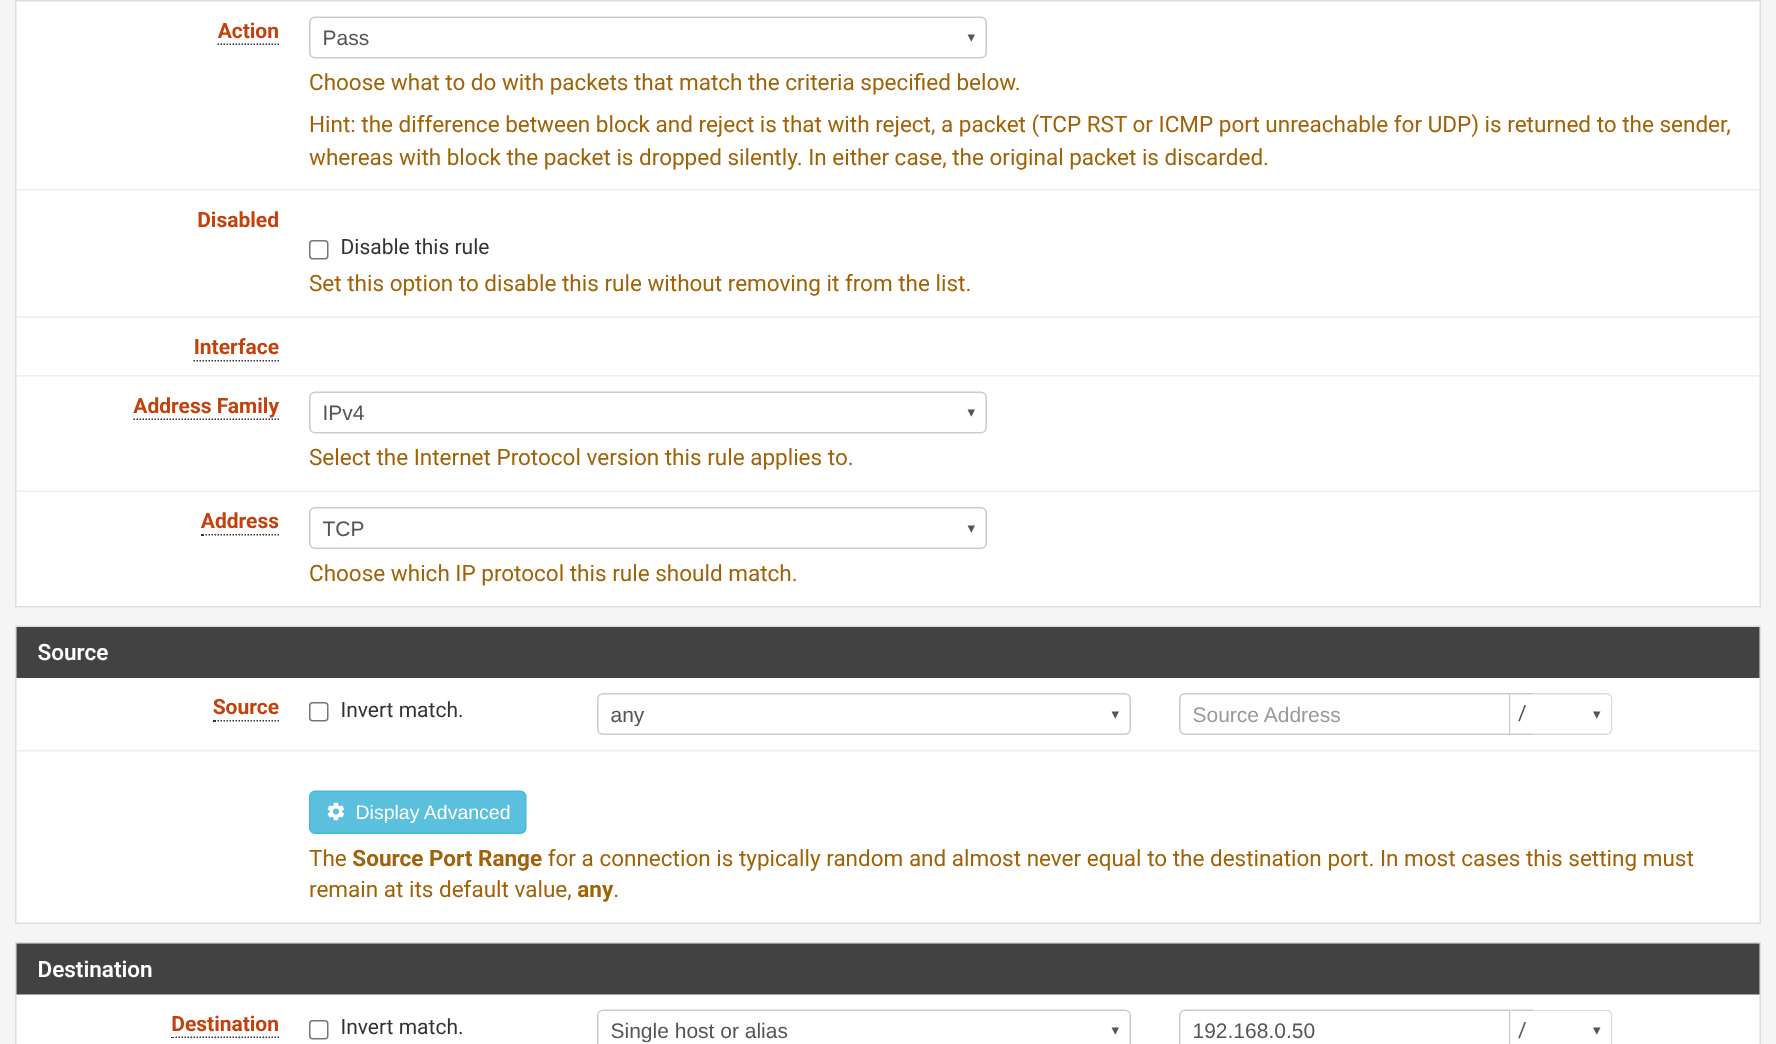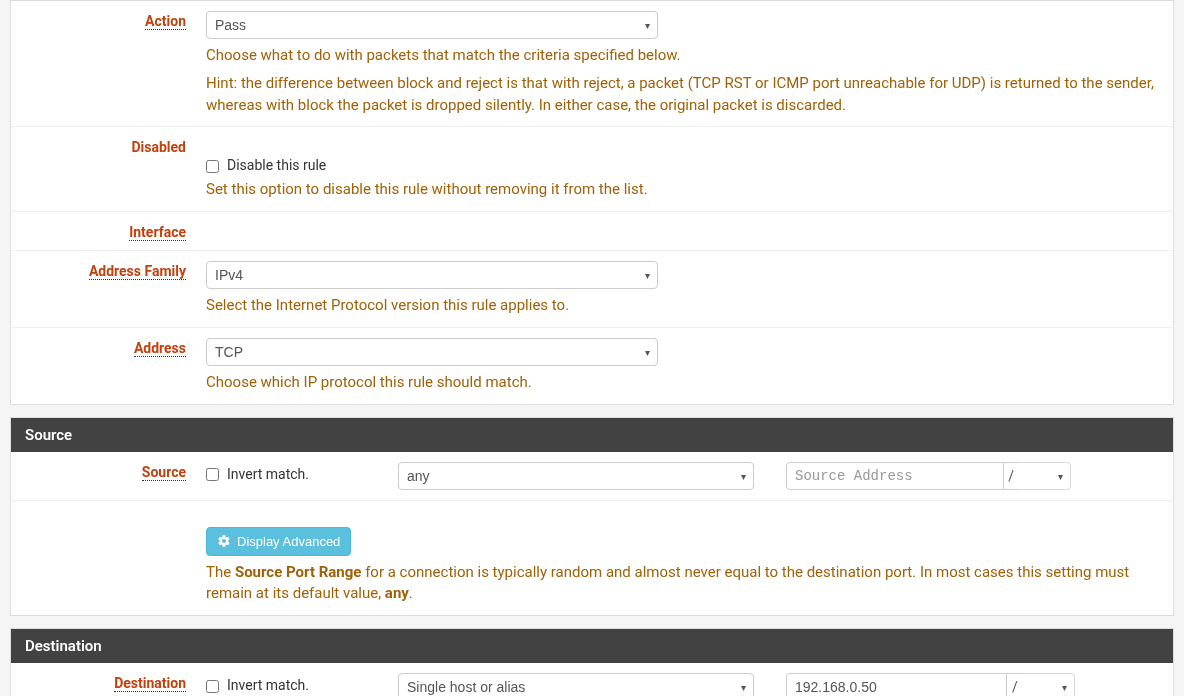--- a/index.html
+++ b/index.html
@@ -112,21 +112,20 @@
     display: inline-flex;
     align-items: center;
     gap: 6px;
     cursor: pointer;
     margin-top: 16px;
   }
   .btn-info svg { width:14px; height:14px; fill:#fff; }
   .disabled-input {
     background: #eee;
     color: #999;
-    font-family: Liberation Mono, monospace;
   }
   input::placeholder { color:#999; }
 </style>
 </head>
 <body>
 
 <div class="panel">
 
   <div class="form-row">
     <div class="label-col"><span class="underlined">Action</span></div>

